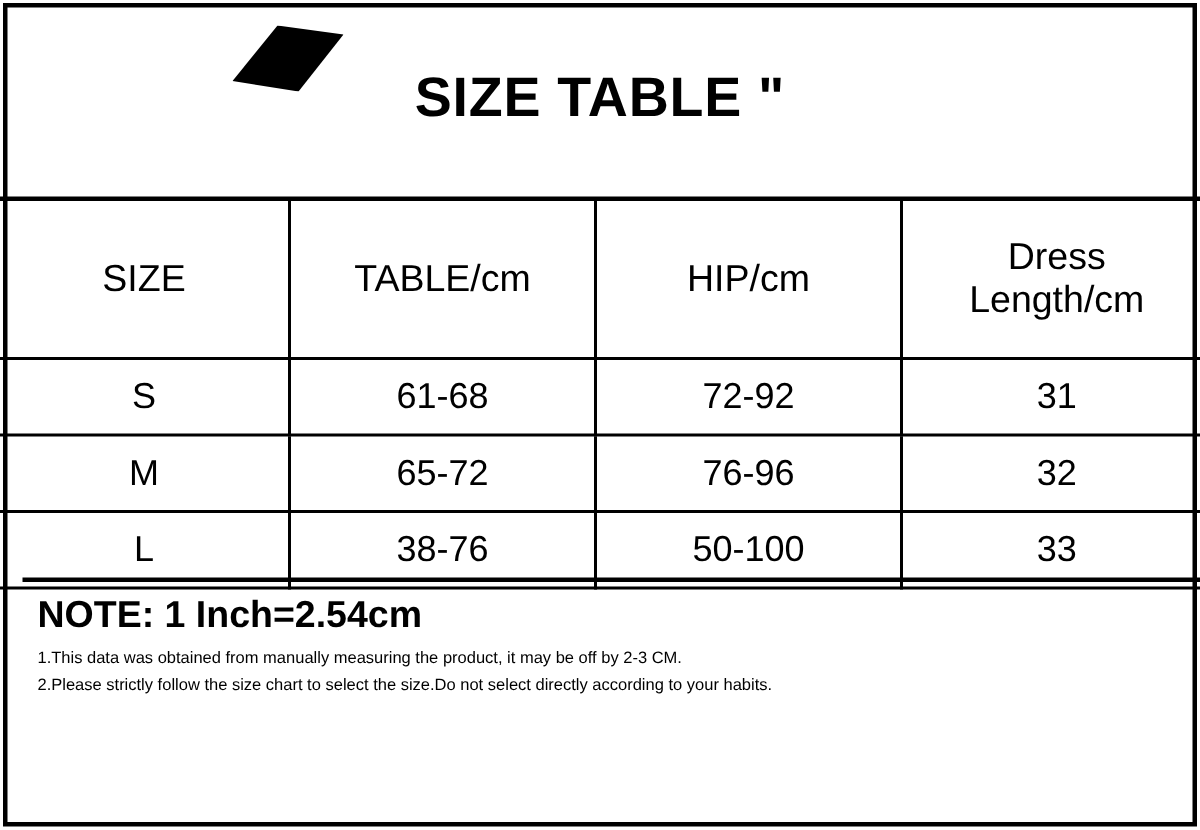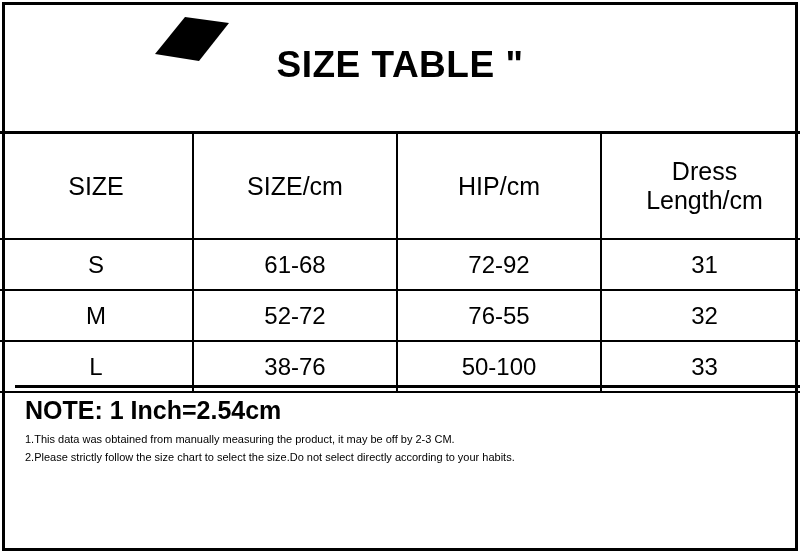--- a/index.html
+++ b/index.html
@@ -133,39 +133,39 @@
         <polygon points="30,0 74,6 44,44 0,37" fill="#000000"></polygon>
       </svg>
     </div>
     <div class="title">SIZE TABLE "</div>
   </div>
 
   <table class="size-table">
     <thead>
       <tr>
         <th class="c0">SIZE</th>
-        <th class="c1">SIZE/cm</th>
+        <th class="c1">TABLE/cm</th>
         <th class="c2">HIP/cm</th>
         <th class="c3">
           <div>Dress</div>
           <div>Length/cm</div>
         </th>
       </tr>
     </thead>
     <tbody>
       <tr>
         <td class="c0">S</td>
         <td class="c1">61-68</td>
         <td class="c2">72-92</td>
         <td class="c3">31</td>
       </tr>
       <tr>
         <td class="c0">M</td>
-        <td class="c1">52-72</td>
-        <td class="c2">76-55</td>
+        <td class="c1">65-72</td>
+        <td class="c2">76-96</td>
         <td class="c3">32</td>
       </tr>
       <tr>
         <td class="c0">L</td>
         <td class="c1">38-76</td>
         <td class="c2">50-100</td>
         <td class="c3">33</td>
       </tr>
     </tbody>
   </table>

